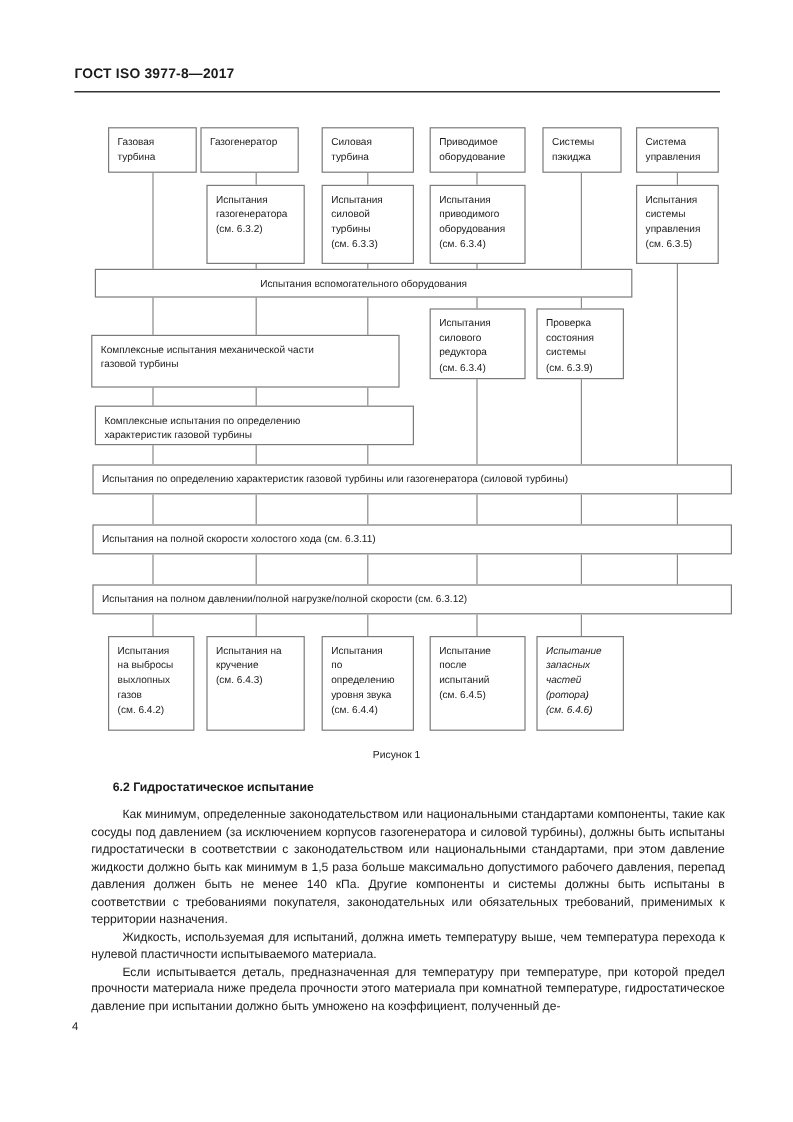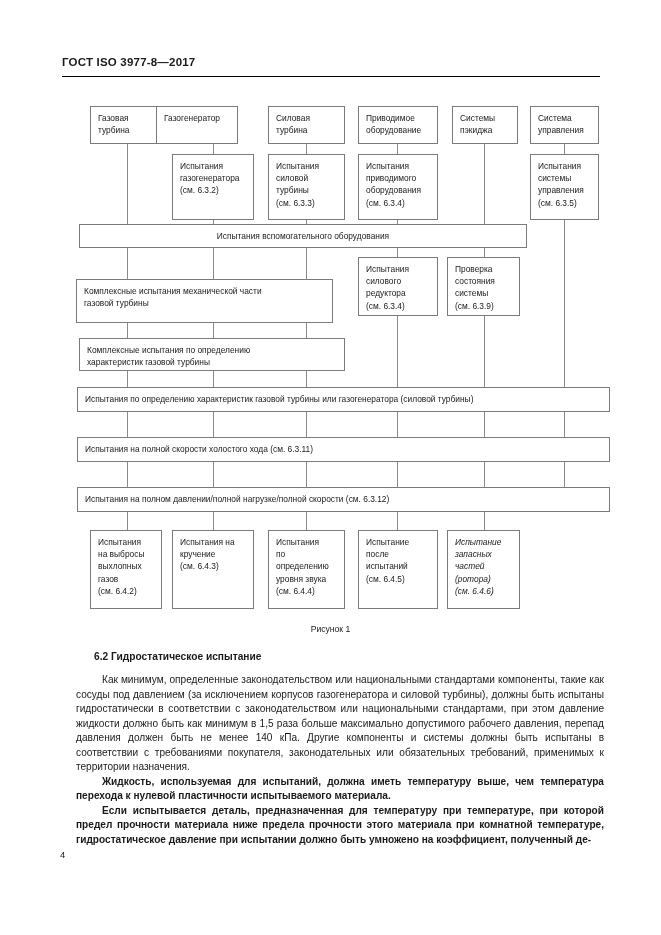--- a/index.html
+++ b/index.html
@@ -98,21 +98,21 @@
   }
   .para {
     font-size: 10.1px;
     line-height: 14.55px;
     text-align: justify;
     text-align-last: left;
     margin: 0;
     text-indent: 26px;
     hyphens: manual;
   }
-  .para + .para { margin-top: 0px; font-weight: bold; }
+  .para + .para { margin-top: 0px; }
 
   #page-number {
     position: absolute;
     left: 60px;
     top: 849px;
     font-size: 9.4px;
     color: #1a1a1a;
   }
 </style>
 </head>
@@ -166,21 +166,21 @@
   <div class="conn v" style="left:484px;  top:462px; height:25px;"></div>
 
   <div class="conn v" style="left:127px;  top:512px; height:18px;"></div>
   <div class="conn v" style="left:213px;  top:512px; height:18px;"></div>
   <div class="conn v" style="left:306px;  top:512px; height:18px;"></div>
   <div class="conn v" style="left:397px;  top:512px; height:18px;"></div>
   <div class="conn v" style="left:484px;  top:512px; height:18px;"></div>
 
   <div class="node" style="left:90px;  top:106px; width:74px;  height:38px;">Газовая
 турбина</div>
-  <div class="node" style="left:156px; top:106px; width:82px;  height:38px;">Газогенератор</div>
+  <div class="node" style="left:167px; top:106px; width:82px;  height:38px;">Газогенератор</div>
   <div class="node" style="left:268px; top:106px; width:77px;  height:38px;">Силовая
 турбина</div>
   <div class="node" style="left:358px; top:106px; width:80px;  height:38px;">Приводимое
 оборудование</div>
   <div class="node" style="left:452px; top:106px; width:66px;  height:38px;">Системы
 пэкиджа</div>
   <div class="node" style="left:530px; top:106px; width:69px;  height:38px;">Система
 управления</div>
 
   <div class="node" style="left:172px; top:154px; width:82px;  height:66px;">Испытания

